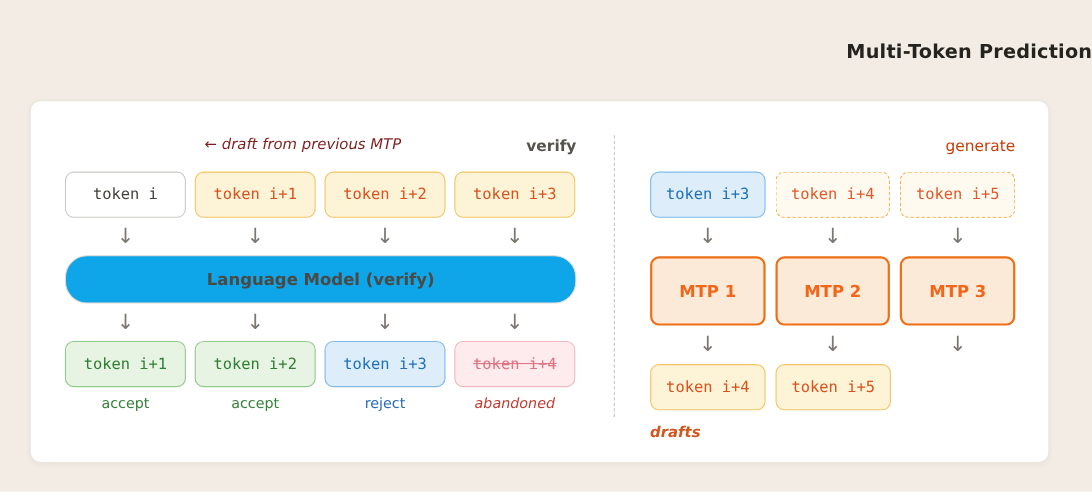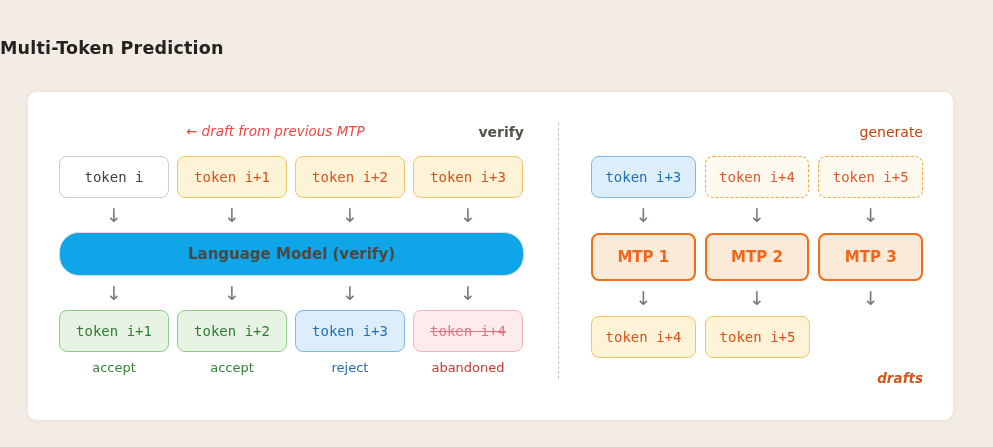--- a/index.html
+++ b/index.html
@@ -6,21 +6,21 @@
   html, body { width: 993px; height: 447px; }
   body {
     background: #f2ece5;
     font-family: "DejaVu Sans", "Liberation Sans", sans-serif;
     position: relative;
     overflow: hidden;
   }
   .page-title {
     position: absolute;
     top: 38px; left: 0; width: 100%;
-    text-align: left;
+    text-align: right;
     font-size: 17.5px;
     font-weight: 700;
     color: #25231f;
     letter-spacing: 0.2px;
   }
   .panel {
     position: absolute;
     left: 27px; top: 91px;
     width: 927px; height: 330px;
     background: #ffffff;
@@ -35,21 +35,21 @@
     position: absolute;
     left: 530px; top: 31px;
     height: 256px; width: 0;
     border-left: 1px dashed #c9c4bd;
   }
   .section-header { position: relative; height: 18px; margin-bottom: 16px; text-align: right; }
   .section-label { font-size: 14px; font-weight: 600; color: #56524c; }
   .section-label.light { font-weight: 400; color: #c2410c; }
   .annotation {
     position: absolute; left: 127px; top: 1px;
-    font-size: 13.5px; font-style: italic; color: #ef4444;
+    font-size: 13.5px; font-style: italic; color: #7f1d1d;
   }
   .row { display: flex; gap: 8px; }
   .row-g { gap: 9px; }
   .box {
     height: 42px;
     display: flex; align-items: center; justify-content: center;
     border-radius: 8px;
     font-family: "DejaVu Sans Mono", "Liberation Mono", monospace;
     font-size: 14px;
     border: 1px solid transparent;
@@ -59,39 +59,39 @@
   .box-neutral  { background: #ffffff; border-color: #cccac6; color: #45423d; }
   .box-draft    { background: #fdf3d6; border-color: #f2c566; color: #d8521d; }
   .box-accept   { background: #e7f4e3; border-color: #92c98c; color: #2f7d33; }
   .box-reject   { background: #ddeefa; border-color: #7eb9e8; color: #2070b8; }
   .box-abandon  { background: #fdebee; border-color: #f1b7c0; color: #dd7583; }
   .box-abandon .strike { text-decoration: line-through; }
   .box-dashed   { background: #fffaf0; border: 1.5px dashed #f3a93c; color: #e0592a; }
   .box-mtp {
     background: #fcead9; border: 2px solid #ee6f17; color: #f2661a;
     font-family: "DejaVu Sans", "Liberation Sans", sans-serif;
-    font-weight: 700; font-size: 15px; height: 48px;
+    font-weight: 700; font-size: 15px; height: 63px;
   }
   .box-lm {
     width: 465px; height: 44px;
     background: #0ea5e9; border: 1px solid #e3ddd4; border-radius: 20px;
     display: flex; align-items: center; justify-content: center;
     font-size: 15px; font-weight: 600; color: #4c4842;
   }
   .arrow-row { display: flex; gap: 8px; height: 34px; align-items: center; }
   .arrow-row.r { gap: 9px; height: 35px; }
   .arrow-cell { display: flex; align-items: center; justify-content: center; }
   .arrow { color: #7b7770; font-size: 19px; line-height: 1; }
   .label-row { display: flex; gap: 8px; margin-top: 8px; }
   .out-label { text-align: center; font-size: 13px; }
   .lbl-accept    { color: #35823a; }
   .lbl-reject    { color: #2a6cb5; }
-  .lbl-abandoned { color: #c13a31; }
+  .lbl-abandoned { color: #c13a31; font-style: italic; }
   .caption-drafts {
-    margin-top: 12px; text-align: right;
+    margin-top: 12px; text-align: left;
     font-size: 13.5px; font-style: italic; font-weight: 600; color: #d2551c;
   }
 </style>
 </head>
 <body>
 
 <div class="page-title">Multi-Token Prediction</div>
 
 <div class="panel">
 

